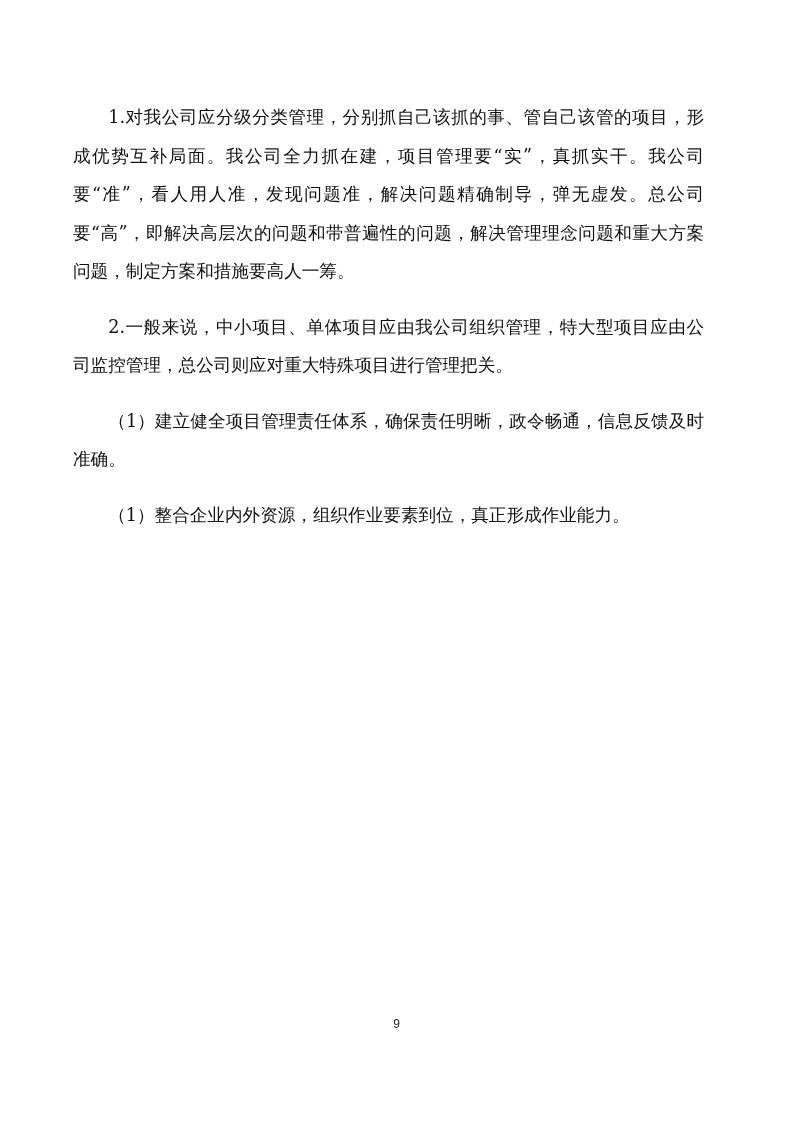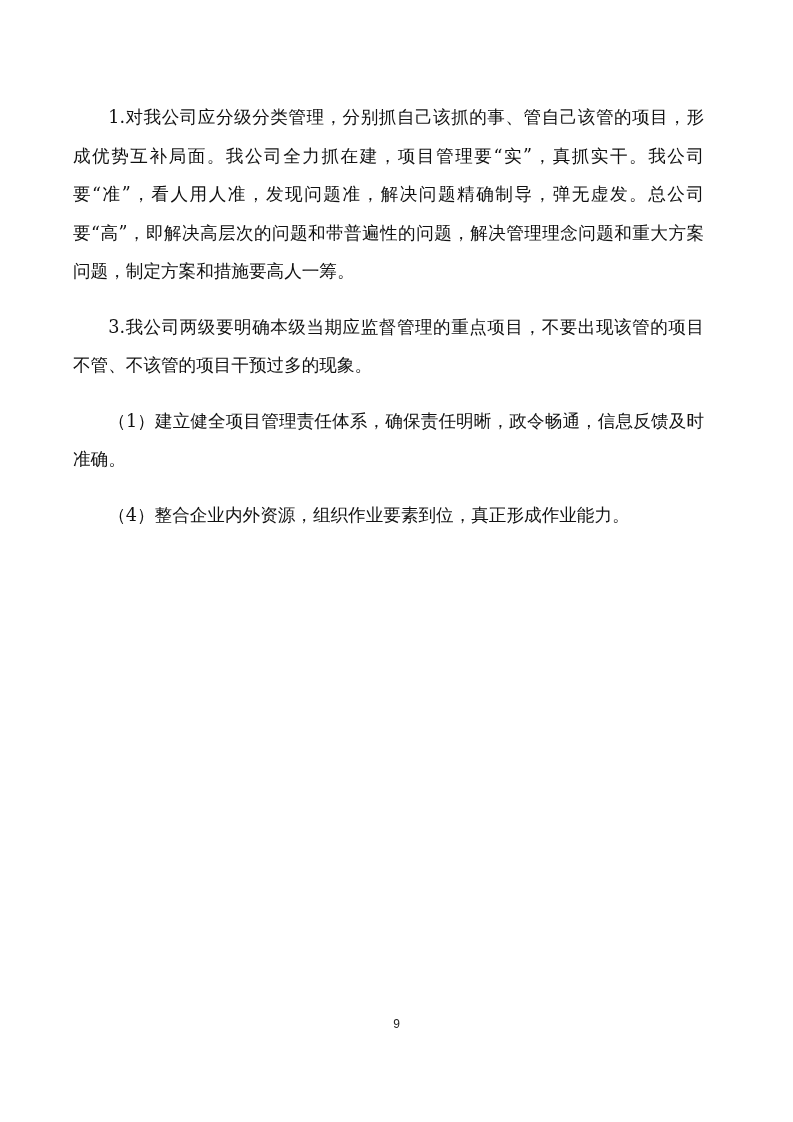--- a/index.html
+++ b/index.html
@@ -14,18 +14,18 @@
     .pagenum {
       position: absolute; left: 0; width: 793px; top: 1017px; text-align: center;
       font-family: "Liberation Sans", "DejaVu Sans", sans-serif; font-size: 12px; color: #222;
     }
   </style>
 </head>
 <body>
 
 <div class="page">
   <p class="para">1.对我公司应分级分类管理，分别抓自己该抓的事、管自己该管的项目，形成优势互补局面。我公司全力抓在建，项目管理要“实”，真抓实干。我公司要“准”，看人用人准，发现问题准，解决问题精确制导，弹无虚发。总公司要“高”，即解决高层次的问题和带普遍性的问题，解决管理理念问题和重大方案问题，制定方案和措施要高人一筹。</p>
-  <p class="para">3.我公司两级要明确本级当期应监督管理的重点项目，不要出现该管的项目不管、不该管的项目干预过多的现象。</p>
+  <p class="para">2.一般来说，中小项目、单体项目应由我公司组织管理，特大型项目应由公司监控管理，总公司则应对重大特殊项目进行管理把关。</p>
   <p class="para">（1）建立健全项目管理责任体系，确保责任明晰，政令畅通，信息反馈及时准确。</p>
-  <p class="para">（4）整合企业内外资源，组织作业要素到位，真正形成作业能力。</p>
+  <p class="para">（1）整合企业内外资源，组织作业要素到位，真正形成作业能力。</p>
 </div>
 
 <div class="pagenum">9</div>
 
 </body></html>

